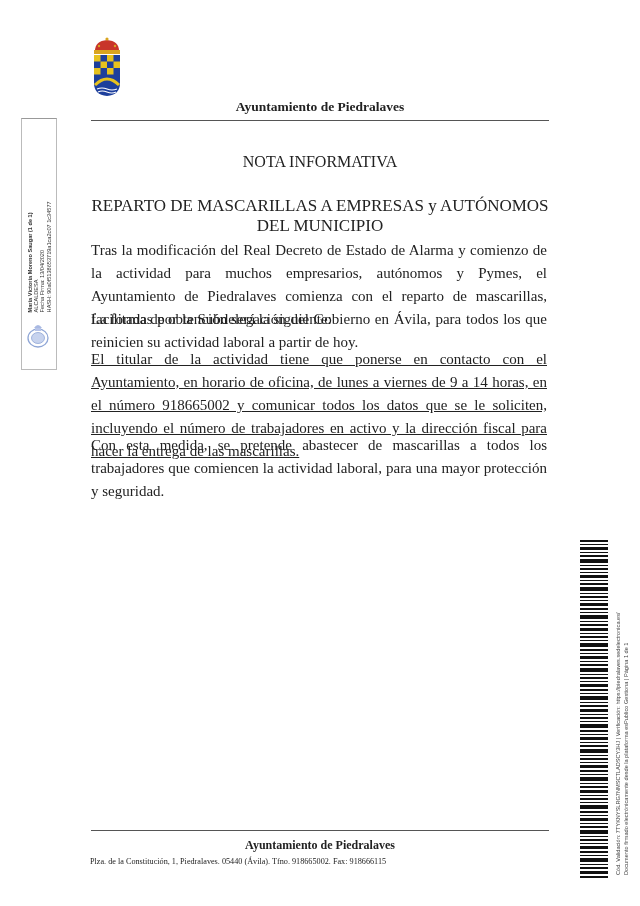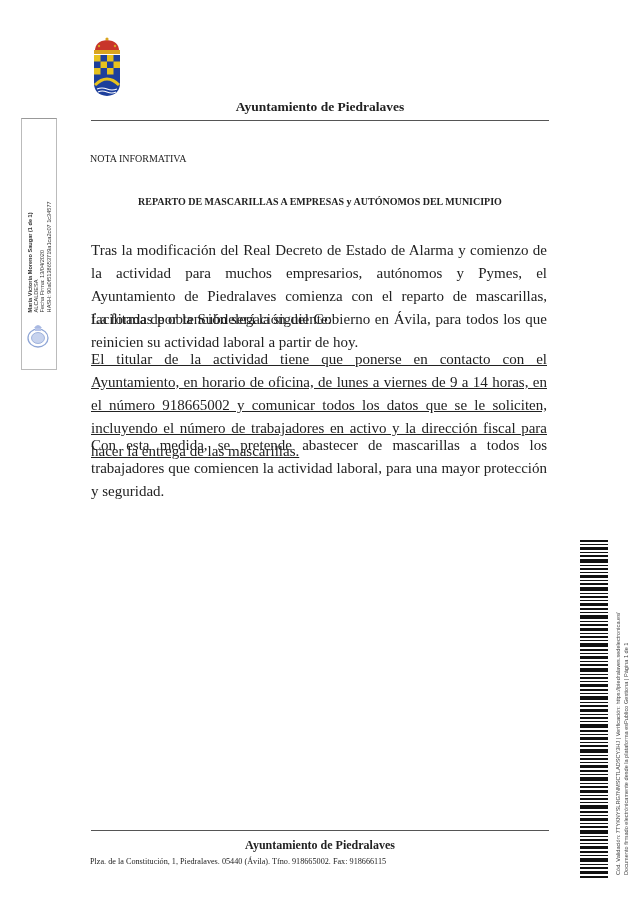--- a/index.html
+++ b/index.html
@@ -1,22 +1,22 @@
 <!DOCTYPE html>
 <html><head>
 <meta charset="utf-8">
 <style>
   html,body{margin:0;padding:0;background:#fff;}
   body{width:640px;height:906px;position:relative;overflow:hidden;font-family:"Liberation Serif","DejaVu Serif",serif;color:#222;}
   .abs{position:absolute;}
   .logo{left:91px;top:37px;width:32px;height:60px;}
   .hdr-title{left:90px;width:460px;top:99px;text-align:center;font-weight:bold;font-size:13.5px;}
   .hdr-rule{left:91px;width:458px;top:120px;height:1px;background:#555;}
-  .nota{left:90px;width:460px;top:153px;text-align:left;font-size:10px;}
-  .subject{left:90px;width:460px;top:196px;text-align:center;font-size:10px;font-weight:bold;}
+  .nota{left:90px;width:460px;top:153px;text-align:center;font-size:16px;}
+  .subject{left:90px;width:460px;top:196px;text-align:center;font-size:17px;}
   .para{left:91px;width:456px;font-size:15px;line-height:23px;text-align:justify;}
   .p1{top:239px;}
   .p2{top:308px;}
   .p3{top:348px;text-decoration:underline;}
   .p4{top:434px;}
   .foot-rule{left:91px;width:458px;top:830px;height:1px;background:#555;}
   .foot-title{left:90px;width:460px;top:838px;text-align:center;font-weight:bold;font-size:12px;}
   .foot-addr{left:90px;width:460px;top:857px;text-align:left;font-size:8.2px;}
   .sigbox{left:21px;top:118px;width:34px;height:250px;border:1px solid #bbb;border-top:1px solid #999;}
   .sigtext{position:absolute;left:-92px;top:72px;width:218px;transform:rotate(-90deg);transform-origin:center;font-family:"Liberation Sans","DejaVu Sans",sans-serif;font-size:5.6px;line-height:6.2px;color:#333;white-space:nowrap;}

